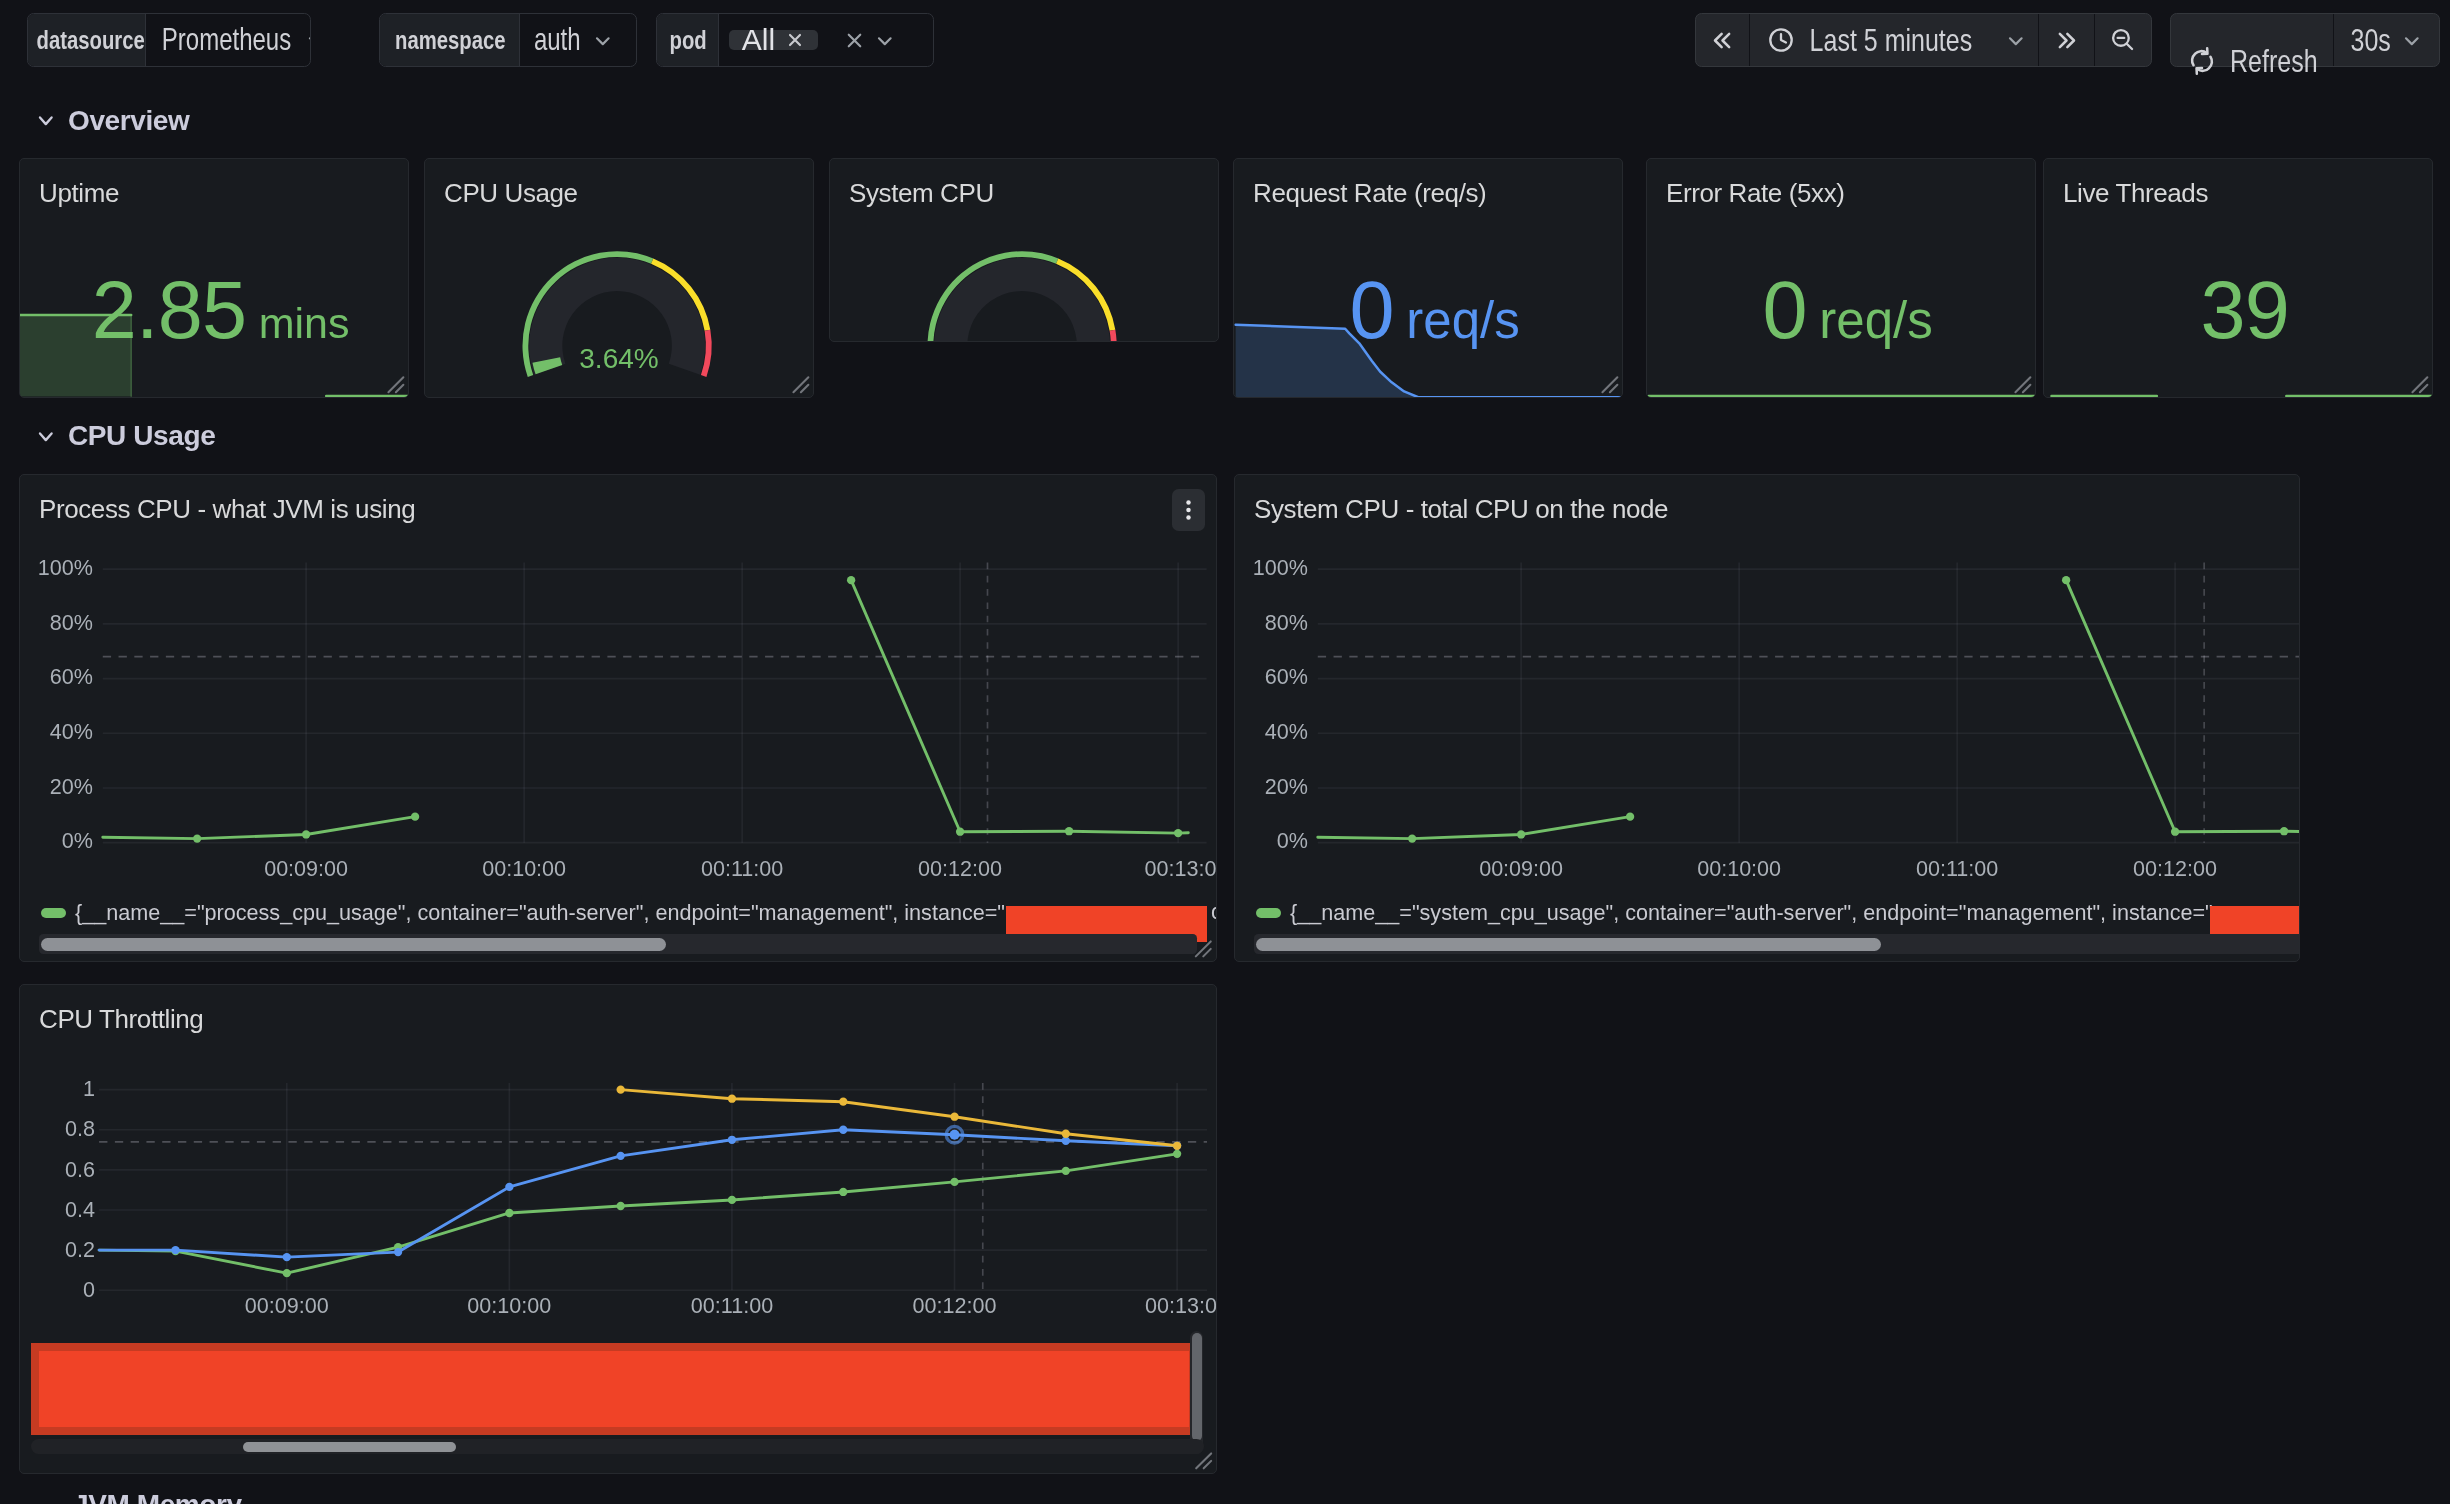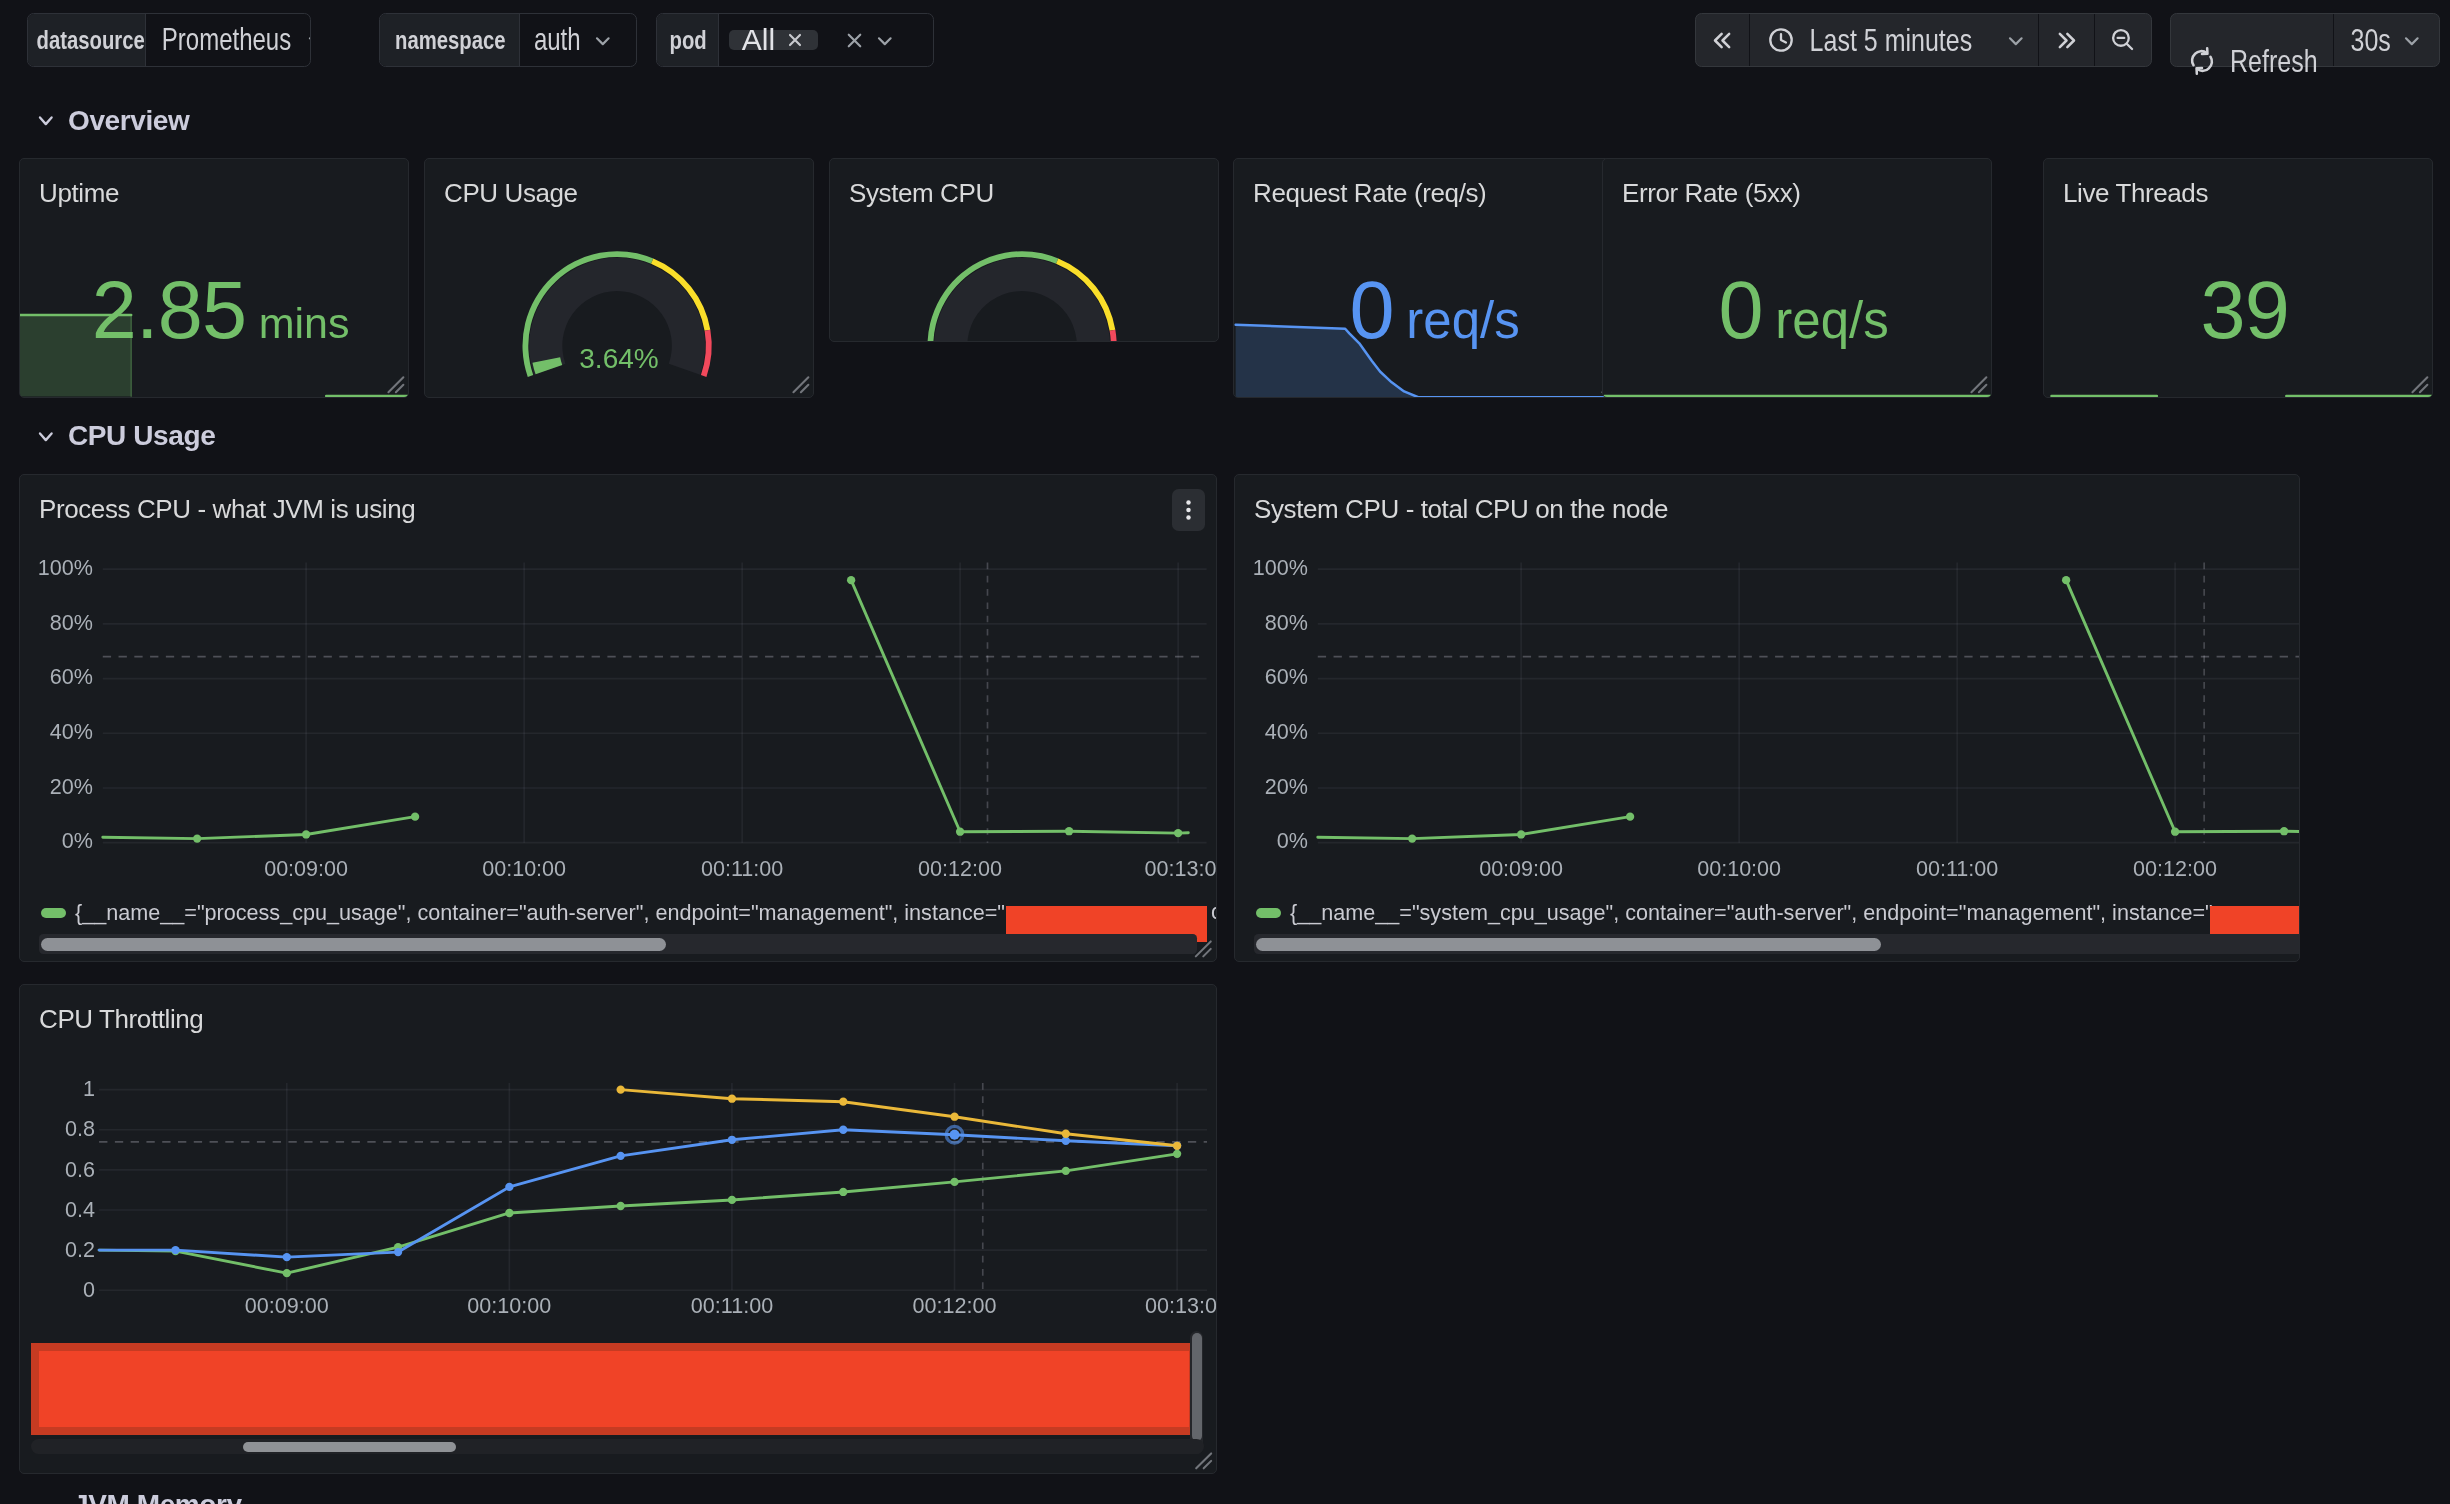--- a/index.html
+++ b/index.html
@@ -157,21 +157,21 @@
   </div>
 <div class="panel" style="left:1233px;top:158px;width:390px;height:240px;">
     <div class="ptitle">Request Rate (req/s)</div>
     <svg width="390" height="240" viewBox="0 0 470 289">
       <path d="M 2,288 L 2,199.5 L 134,204.5 L 139,210 L 151,222 L 166,243 L 176,256 L 190,269 L 205,280 L 222,287 L 468,287 L 468,288 Z" fill="rgba(87,148,242,0.20)"></path>
       <polyline points="2.0,199.5 134.0,204.5 139.0,210.0 151.0,222.0 166.0,243.0 176.0,256.0 190.0,269.0 205.0,280.0 222.0,287.0 468.0,287.0" fill="none" stroke="#5794F2" stroke-width="3" stroke-linejoin="round" stroke-linecap="round"></polyline>
       <path d="M 462 263 L 444 281 M 462 272 L 453 281" stroke="#72757b" stroke-width="2.5" stroke-linecap="round" fill="none"></path>
     </svg>
     <div class="statv" style="padding-left:13.3px;top:111px;font-size:81px;letter-spacing:-0.8px;color:#5794F2;line-height:81px;">0<span style="font-size:51px;letter-spacing:0;margin-left:12.5px;">req/s</span></div>
   </div>
-<div class="panel" style="left:1602px;top:158px;width:390px;height:240px;">
+<div class="panel" style="left:1646px;top:158px;width:390px;height:240px;">
     <div class="ptitle">Error Rate (5xx)</div>
     <svg width="390" height="240" viewBox="0 0 470 289">
       <polyline points="2.0,285.5 468.0,285.5" fill="none" stroke="#73BF69" stroke-width="3" stroke-linejoin="round" stroke-linecap="round"></polyline>
       <path d="M 462 263 L 444 281 M 462 272 L 453 281" stroke="#72757b" stroke-width="2.5" stroke-linecap="round" fill="none"></path>
     </svg>
     <div class="statv" style="padding-left:13.3px;top:111px;font-size:81px;letter-spacing:-0.8px;color:#73BF69;line-height:81px;">0<span style="font-size:51px;letter-spacing:0;margin-left:12.5px;">req/s</span></div>
   </div>
 <div class="panel" style="left:2043px;top:158px;width:390px;height:240px;">
     <div class="ptitle">Live Threads</div>
     <svg width="390" height="240" viewBox="0 0 470 289">

